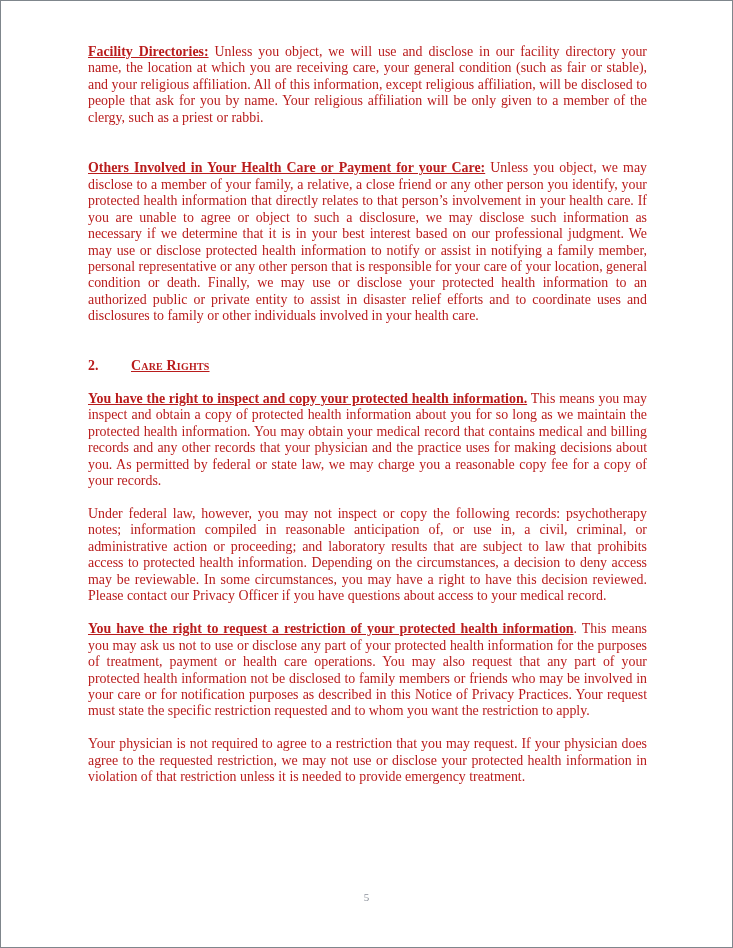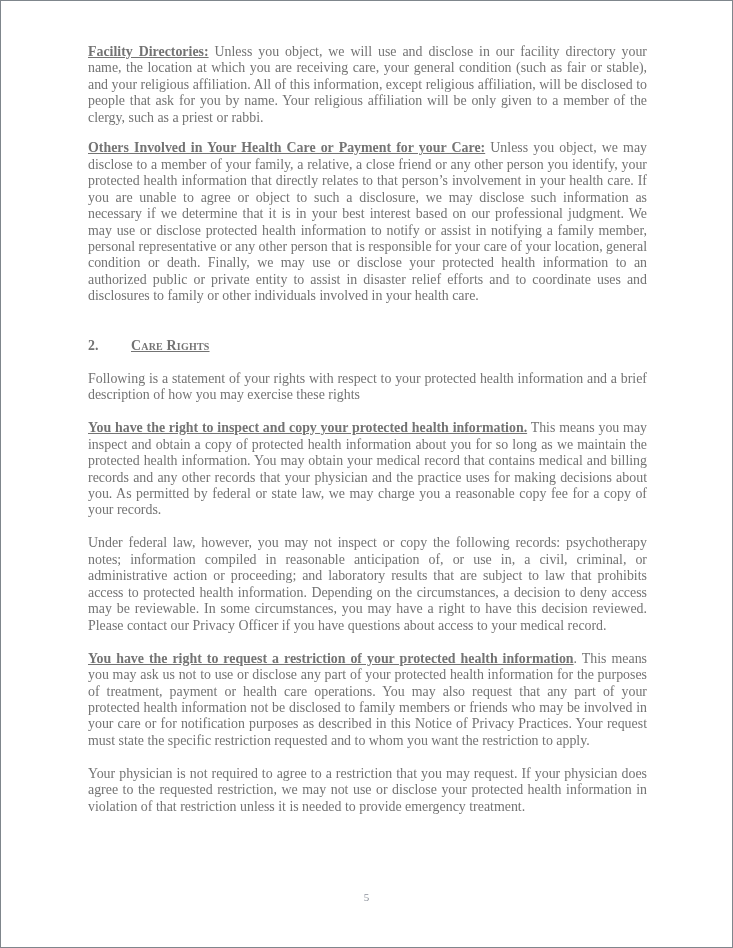--- a/index.html
+++ b/index.html
@@ -13,31 +13,31 @@
       box-sizing: content-box;
     }
     .content {
       position: absolute;
       left: 87px;
       top: 43px;
       width: 559px;
       font-family: "Liberation Serif", "DejaVu Serif", serif;
       font-size: 13.9px;
       line-height: 16.45px;
-      color: #737373;
+      color: #b91c1c;
     }
     p {
       margin: 0;
       text-align: justify;
     }
     .lead {
       font-weight: bold;
       text-decoration: underline;
     }
-    .gap-lg { margin-top: 14px; }
+    .gap-lg { margin-top: 34px; }
     .gap-md { margin-top: 16.5px; }
     .heading {
       margin-top: 33px;
       font-weight: bold;
       display: flex;
       align-items: baseline;
     }
     .heading .num { width: 43px; }
     .heading .title {
       font-variant: small-caps;
@@ -63,21 +63,20 @@
 
     <p><span class="lead">Facility Directories:</span><span> Unless you object, we will use and disclose in our facility directory your name, the location at which you are receiving care, your general condition (such as fair or stable), and your religious affiliation.  All of this information, except religious affiliation, will be disclosed to people that ask for you by name.  Your religious affiliation will be only given to a member of the clergy, such as a priest or rabbi.</span></p>
 
     <p class="gap-lg"><span class="lead">Others Involved in Your Health Care or Payment for your Care:</span><span>  Unless you object, we may disclose to a member of your family, a relative, a close friend or any other person you identify, your protected health information that directly relates to that person’s involvement in your health care.  If you are unable to agree or object to such a disclosure, we may disclose such information as necessary if we determine that it is in your best interest based on our professional judgment.  We may use or disclose protected health information to notify or assist in notifying a family member, personal representative or any other person that is responsible for your care of your location, general condition or death.  Finally, we may use or disclose your protected health information to an authorized public or private entity to assist in disaster relief efforts and to coordinate uses and disclosures to family or other individuals involved in your health care.</span></p>
 
     <div class="heading">
       <span class="num">2.</span>
       <span class="title">Care Rights</span>
     </div>
 
-    <p class="gap-md">Following is a statement of your rights with respect to your protected health information and a brief description of how you may exercise these rights</p>
 
     <p class="gap-md"><span class="lead">You have the right to inspect and copy your protected health information.</span><span>  This means you may inspect and obtain a copy of protected health information about you for so long as we maintain the protected health information.  You may obtain your medical record that contains medical and billing records and any other records that your physician and the practice uses for making decisions about you.  As permitted by federal or state law, we may charge you a reasonable copy fee for a copy of your records.</span></p>
 
     <p class="gap-md">Under federal law, however, you may not inspect or copy the following records: psychotherapy notes; information compiled in reasonable anticipation of, or use in, a civil, criminal, or administrative action or proceeding; and laboratory results that are subject to law that prohibits access to protected health information. Depending on the circumstances, a decision to deny access may be reviewable.  In some circumstances, you may have a right to have this decision reviewed.  Please contact our Privacy Officer if you have questions about access to your medical record.</p>
 
     <p class="gap-md"><span class="lead">You have the right to request a restriction of your protected health information</span><span>.  This means you may ask us not to use or disclose any part of your protected health information for the purposes of treatment, payment or health care operations.  You may also request that any part of your protected health information not be disclosed to family members or friends who may be involved in your care or for notification purposes as described in this Notice of Privacy Practices.  Your request must state the specific restriction requested and to whom you want the restriction to apply.</span></p>
 
     <p class="gap-md">Your physician is not required to agree to a restriction that you may request.  If your physician does agree to the requested restriction, we may not use or disclose your protected health information in violation of that restriction unless it is needed to provide emergency treatment.</p>
 
   </div>

